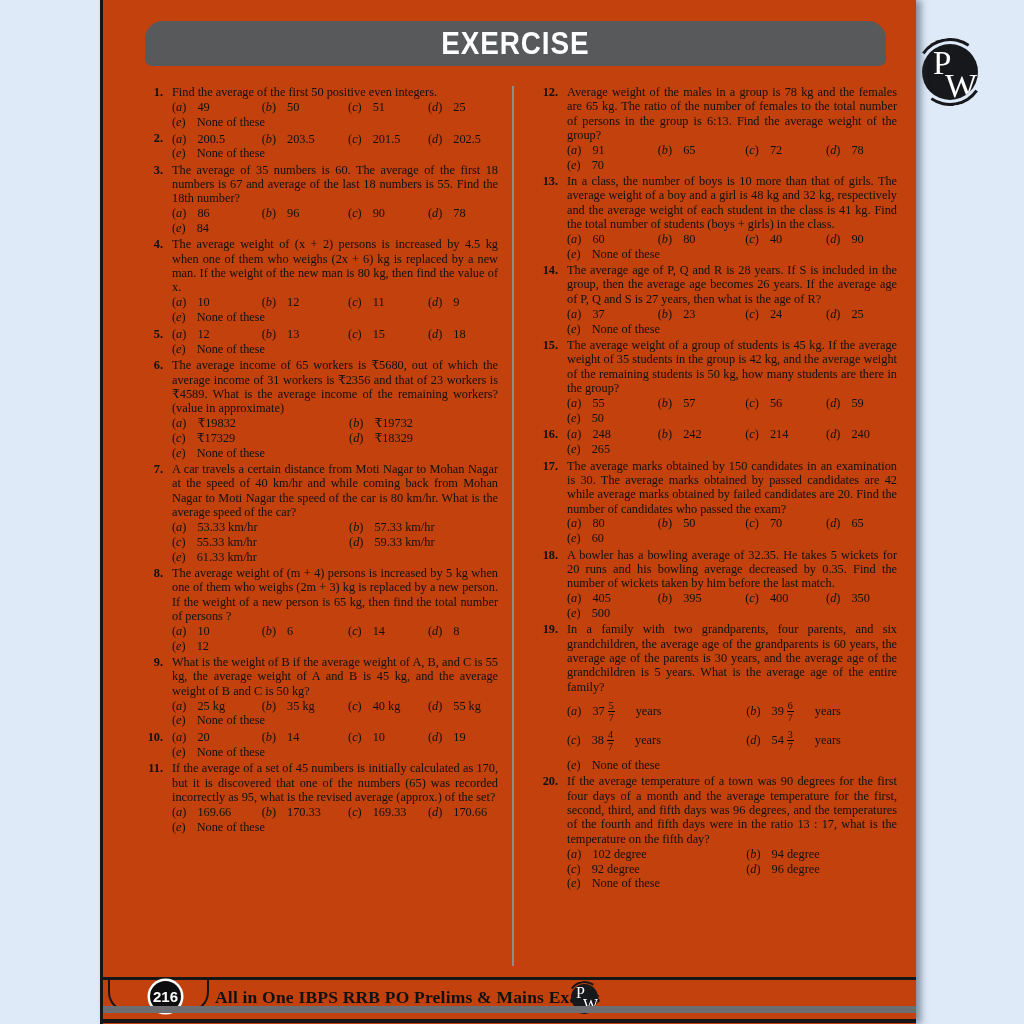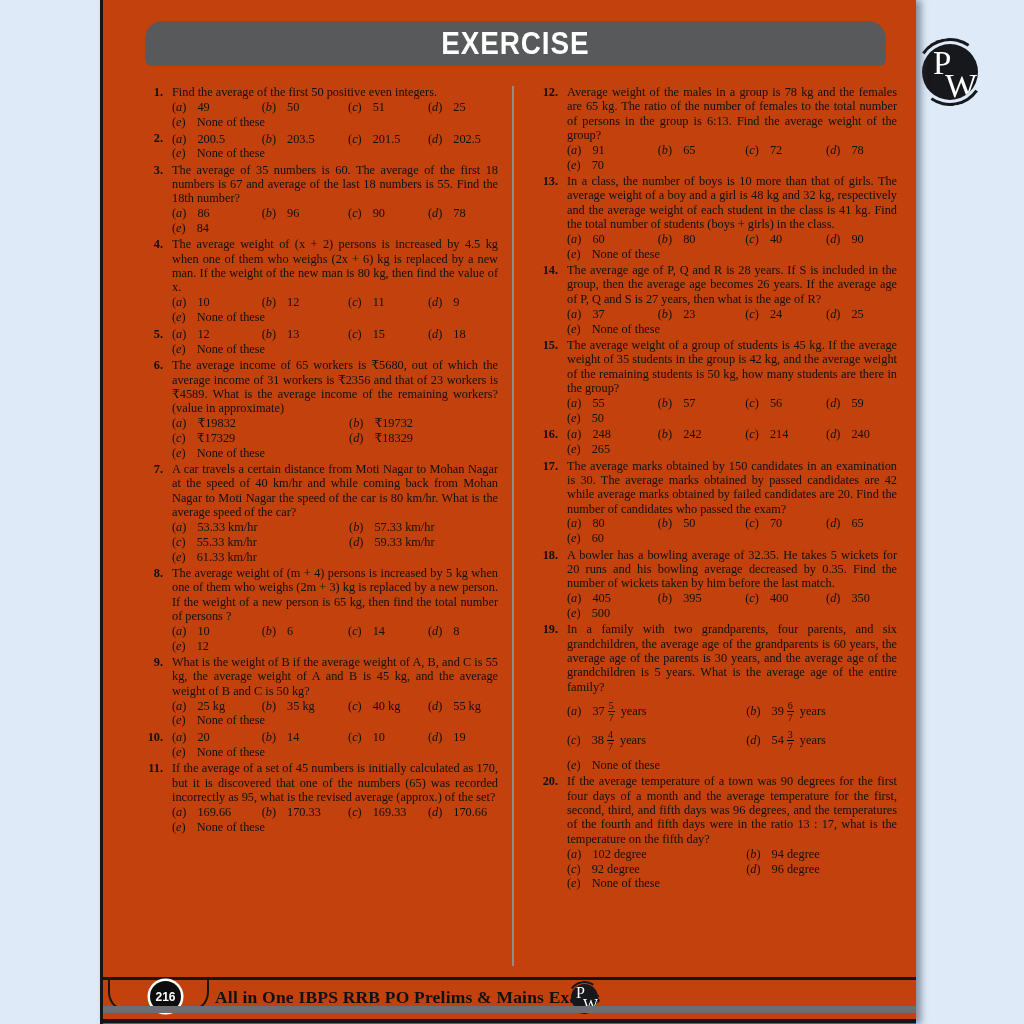--- a/index.html
+++ b/index.html
@@ -38,21 +38,21 @@
   .cols-2{grid-template-columns:54.3% 45.7%;}
   .cols-1{grid-template-columns:100%;}
   .opt{display:flex;align-items:center;white-space:nowrap;}
   .opt-label{flex:none;}
   .opt-val{margin-left:11px;}
   .frac-row{margin:6px 0;}
   .opt-val-frac{display:inline-flex;align-items:center;margin-left:11px;}
   .frac{display:inline-flex;flex-direction:column;align-items:center;
         font-size:10px;line-height:1.1;margin:0 3px;}
   .fr-den{border-top:1px solid #000;padding:0 1px;}
-  .fr-post{margin-left:3px;}
+  .fr-post{margin-left:18px;}
   
   .pw-logo{position:absolute;}
   .pw-large{left:922px;top:44px;width:56px;height:56px;}
   .pw-small{left:468px;top:984px;width:27px;height:27px;}
   .pw-ring{position:absolute;border-radius:50%;
     border-color:#17181c transparent;border-style:solid;transform:rotate(-10deg);}
   .pw-large .pw-ring{inset:-6px;border-width:3px;}
   .pw-small .pw-ring{inset:-3px;border-width:2px;}
   .pw-disc{position:absolute;inset:0;background:#17181c;border-radius:50%;overflow:hidden;}
   .pw-p,.pw-w{position:absolute;color:#fff;font-family:"Liberation Serif","DejaVu Serif",serif;line-height:1;}
@@ -60,21 +60,21 @@
   .pw-large .pw-w{right:1px;bottom:-3px;font-size:34px;}
   .pw-small .pw-p{left:5px;top:1px;font-size:16px;}
   .pw-small .pw-w{right:0px;bottom:-2px;font-size:16px;}
   
   .footer-rule{position:absolute;left:0;right:0;top:977px;height:2.5px;background:#161616;}
   .footer-pocket{position:absolute;left:5px;top:979px;width:97px;height:31px;
     border:2.5px solid #161616;border-top:none;border-radius:0 0 20px 20px;}
   .badge{
     position:absolute;left:47px;top:981px;width:31px;height:31px;border-radius:50%;
     background:#0d0d0d;color:#fff;display:flex;align-items:center;justify-content:center;
-    font-family:"Liberation Sans","DejaVu Sans",sans-serif;font-weight:bold;font-size:12px;
+    font-family:"Liberation Sans","DejaVu Sans",sans-serif;font-weight:bold;font-size:15px;
     box-shadow:0 0 0 2.5px #fff;
   }
   .footer-title{position:absolute;left:112px;top:987px;font-weight:bold;font-size:17.5px;letter-spacing:.2px;}
   .bar-gray{position:absolute;left:0;right:0;top:1006px;height:7px;background:#6d6e71;}
   .bar-black{position:absolute;left:-3.5px;right:0;top:1018.5px;height:4.5px;background:#161616;}
 </style>
 </head>
 <body>
 
 <div class="pw-logo pw-large">

